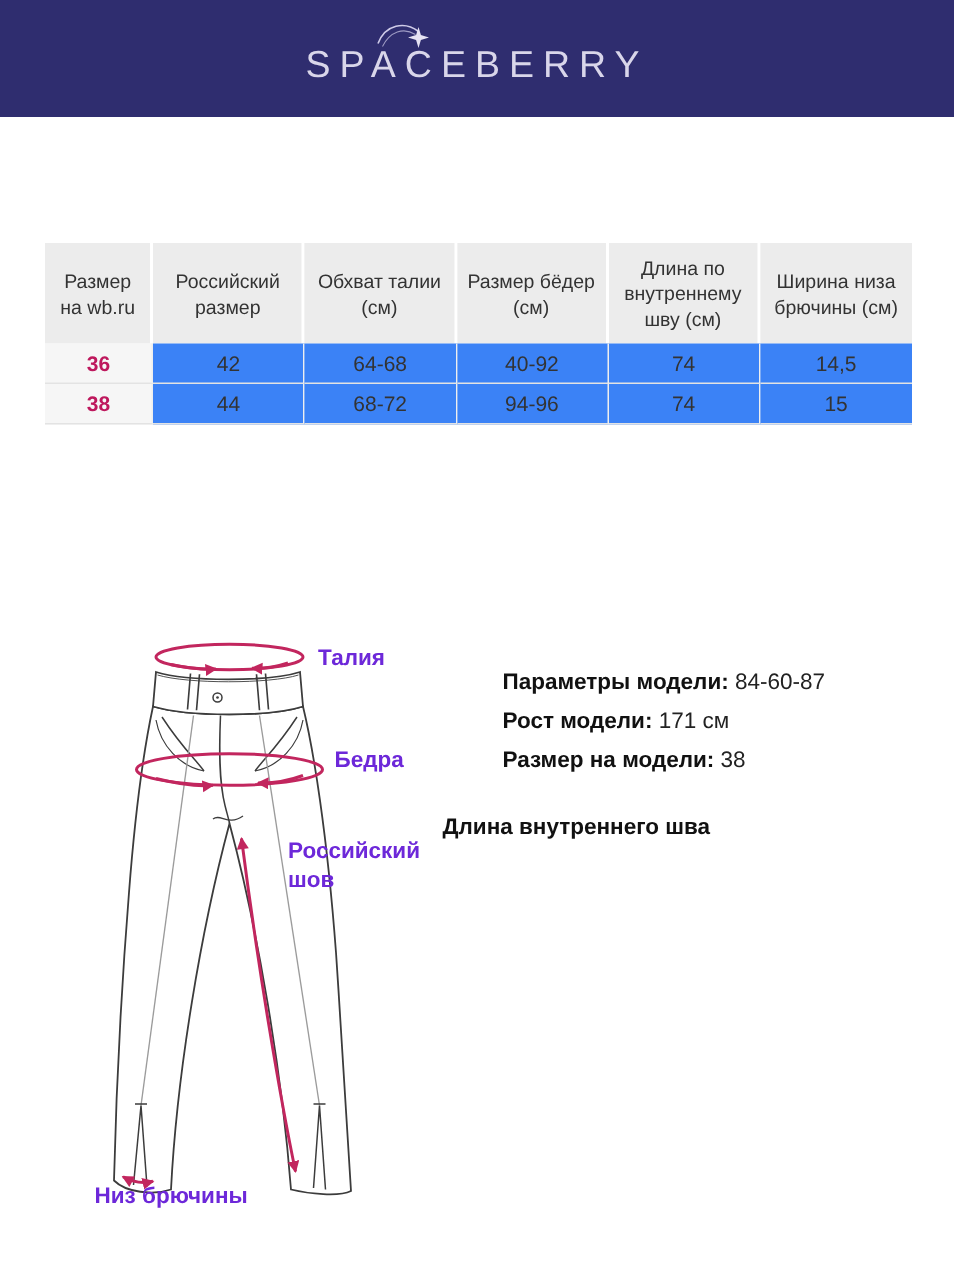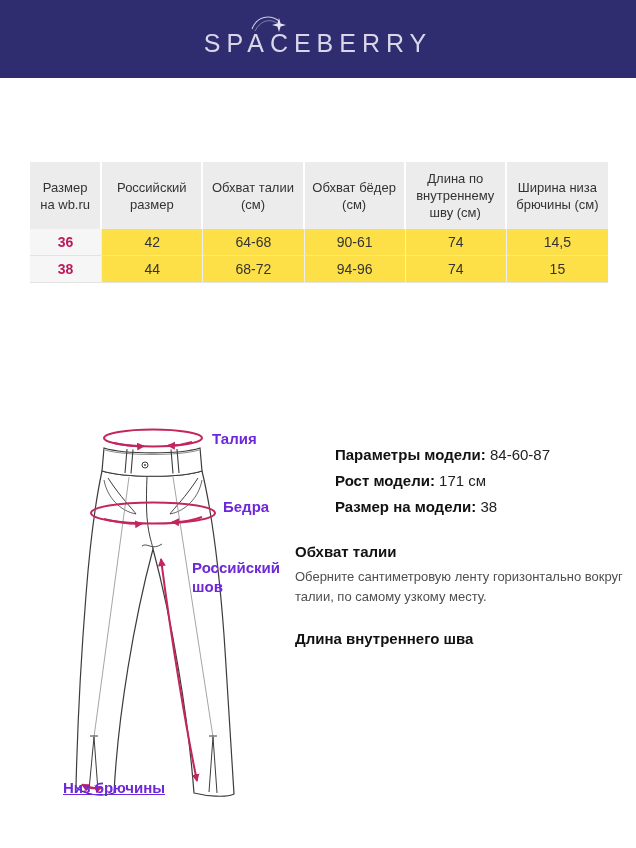--- a/index.html
+++ b/index.html
@@ -17,37 +17,37 @@
 
   
   .size-table-wrap { position:absolute; top:162px; left:30px; width:578px; }
   table.size-table { width:100%; border-collapse:separate; border-spacing:0; table-layout:fixed; }
   table.size-table th {
       background:#ececec; color:#333; font-weight:400; font-size:13px; line-height:17px;
       text-align:center; vertical-align:middle; padding:8px 6px; height:56px;
       border-right:2px solid #ffffff; }
   table.size-table th:last-child { border-right:none; }
   table.size-table td {
-      background:#fde047; color:#333; font-size:14px; text-align:center;
+      background:#3b82f6; color:#333; font-size:14px; text-align:center;
       padding:5px 4px; height:27px;
       border-bottom:1px solid #e3e3e3; border-right:1px solid #eeeeee; }
   table.size-table td:last-child { border-right:none; }
   table.size-table td.first { background:#f6f6f6; font-weight:700; color:#be185d; }
   table.size-table col.c1 { width:12.5%; }
 
   
   .content { position:absolute; top:410px; left:0; width:636px; height:438px; }
 
   .diagram { position:absolute; left:30px; top:5px; width:260px; height:420px; }
   .diagram svg { position:absolute; left:0; top:0; }
   .d-label { position:absolute; font-size:15px; font-weight:600; color:#6d28d9; white-space:pre-line; line-height:19px; }
   .lbl-waist { left:182px; top:14px; }
   .lbl-hips  { left:193px; top:82px; }
   .lbl-seam  { left:162px; top:143px; width:110px; }
-  .lbl-bottom{ left:33px;  top:363px;text-decoration:underline; }
+  .lbl-bottom{ left:33px;  top:373px; }
 
   .info-col { position:absolute; left:295px; top:32px; width:330px; }
   .model-line { font-size:15px; line-height:26px; color:#222;margin-left:40px; }
   .model-line .lbl { font-weight:700; color:#111; }
   .guide-block { margin-top:23px; }
   .guide-block .g-title { font-size:15px; font-weight:700; color:#111; margin-bottom:7px; }
   .guide-block .g-text { font-size:13px; line-height:20px; color:#4f4f4f; }
 </style>
 </head>
 <body>
@@ -70,31 +70,31 @@
           <col>
           <col>
           <col>
           <col>
         </colgroup>
       <thead>
           <tr>
             <th>Размер на wb.ru</th>
             <th>Российский размер</th>
             <th>Обхват талии (см)</th>
-            <th>Обхват бёдер (см)</th>
+            <th>Размер бёдер (см)</th>
             <th>Длина по внутреннему шву (см)</th>
             <th>Ширина низа брючины (см)</th>
           </tr>
         </thead>
       <tbody>
           <tr>
             <td class="first">36</td>
             <td>42</td>
             <td>64-68</td>
-            <td>90-61</td>
+            <td>40-92</td>
             <td>74</td>
             <td>14,5</td>
           </tr>
           <tr>
             <td class="first">38</td>
             <td>44</td>
             <td>68-72</td>
             <td>94-96</td>
             <td>74</td>
             <td>15</td>
@@ -177,23 +177,19 @@
     </div>
 
     <div class="info-col">
       <div>
           <div class="model-line"><span class="lbl">Параметры модели:</span><span> 84-60-87</span></div>
           <div class="model-line"><span class="lbl">Рост модели:</span><span> 171 см</span></div>
           <div class="model-line"><span class="lbl">Размер на модели:</span><span> 38</span></div>
         </div>
       <div>
           <div class="guide-block">
-            <div class="g-title">Обхват талии</div>
-            <div class="g-text">Оберните сантиметровую ленту горизонтально вокруг талии, по самому узкому месту.</div>
-          </div>
-          <div class="guide-block">
             <div class="g-title">Длина внутреннего шва</div>
           </div>
         </div>
     </div>
   </div>
 
 </div>
 
 </body></html>

